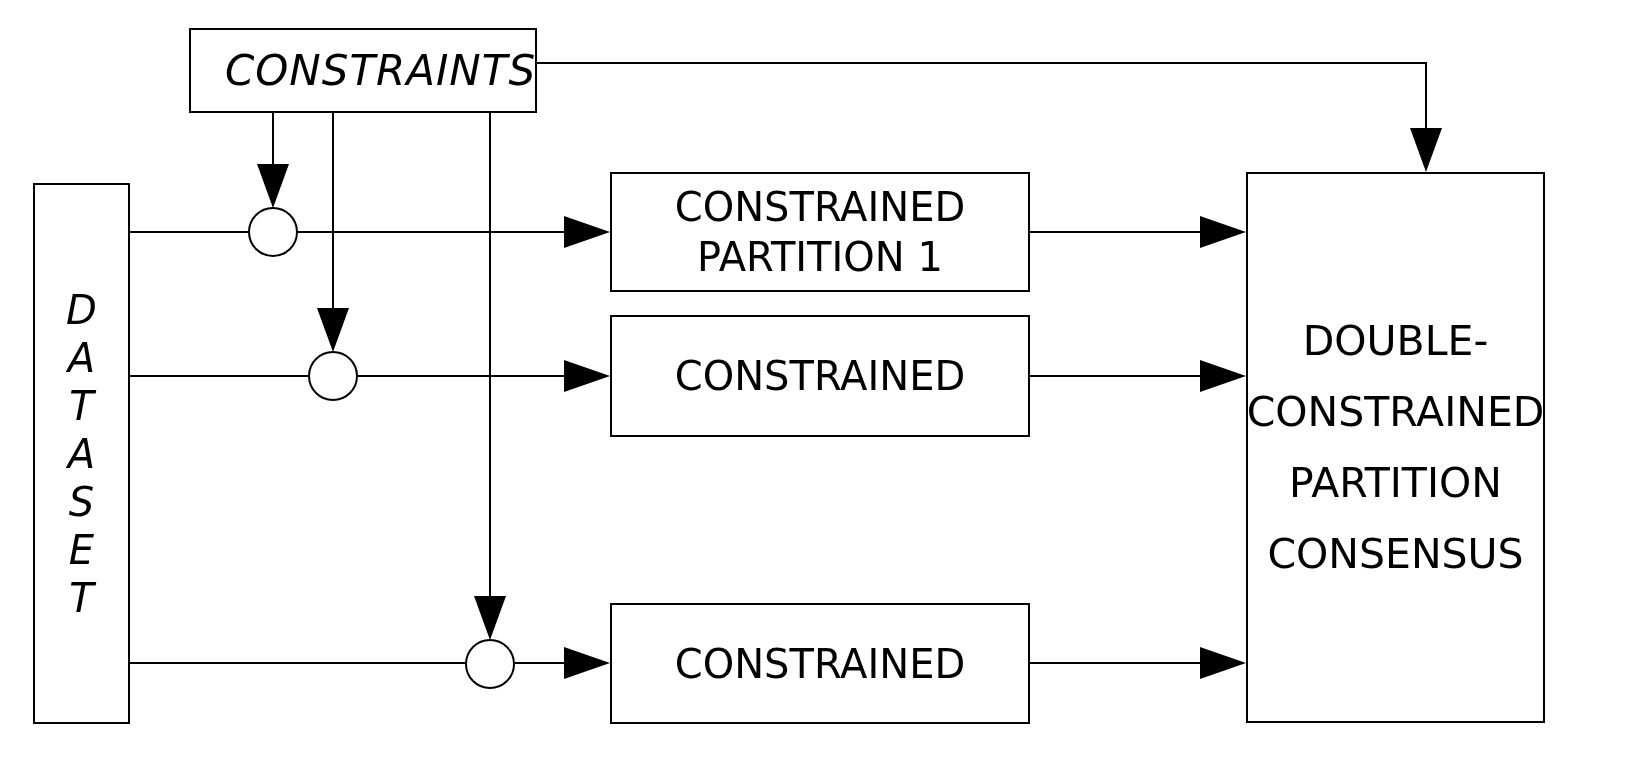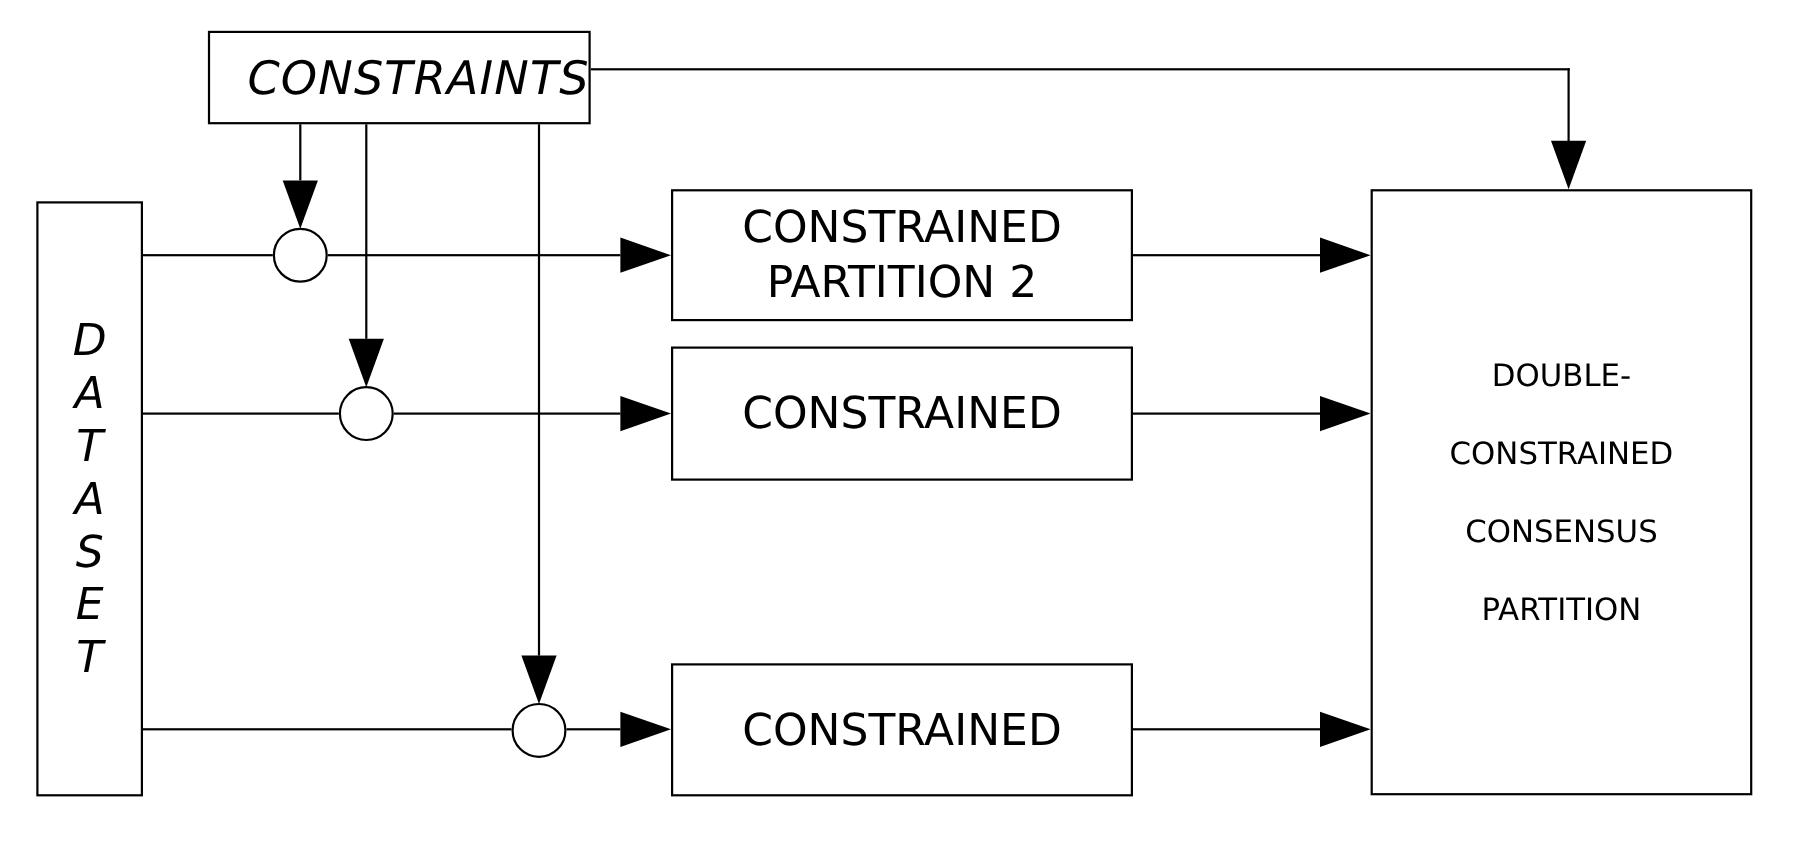--- a/index.html
+++ b/index.html
@@ -42,22 +42,22 @@
   .partition-box {
     width: 420px; height: 120px;
     font-size: 40px;
     line-height: 50px;
   }
   .p1 { left: 610px; top: 172px; height: 120px; }
   .p2 { left: 610px; top: 315px; height: 122px; }
   .pn { left: 610px; top: 603px; height: 121px; }
 
   .double-box {
-    left: 1246px; top: 172px; width: 347px; height: 551px;
-    font-size: 28px;
+    left: 1246px; top: 172px; width: 299px; height: 551px;
+    font-size: 41px;
     line-height: 71px;
   }
 
   .hline { position: absolute; height: 2px; background: #000; }
   .vline { position: absolute; width: 2px; background: #000; }
 
   .arrow-right {
     position: absolute; width: 0; height: 0;
     border-top: 16px solid transparent;
     border-bottom: 16px solid transparent;
@@ -125,31 +125,31 @@
 A
 T
 A
 S
 E
 T</span>
   </div>
 
   <div class="box partition-box p1">
     <span class="ln">CONSTRAINED</span>
-    <span class="ln">PARTITION 2</span>
+    <span class="ln">PARTITION 1</span>
   </div>
 
   <div class="box partition-box p2">
     <span class="ln">CONSTRAINED</span>
   </div>
 
   <div class="box partition-box pn">
     <span class="ln">CONSTRAINED</span>
   </div>
 
   <div class="box double-box">
     <span class="ln">DOUBLE-</span>
     <span class="ln">CONSTRAINED</span>
+    <span class="ln">PARTITION</span>
     <span class="ln">CONSENSUS</span>
-    <span class="ln">PARTITION</span>
   </div>
 
 </div>
 
 </body></html>

